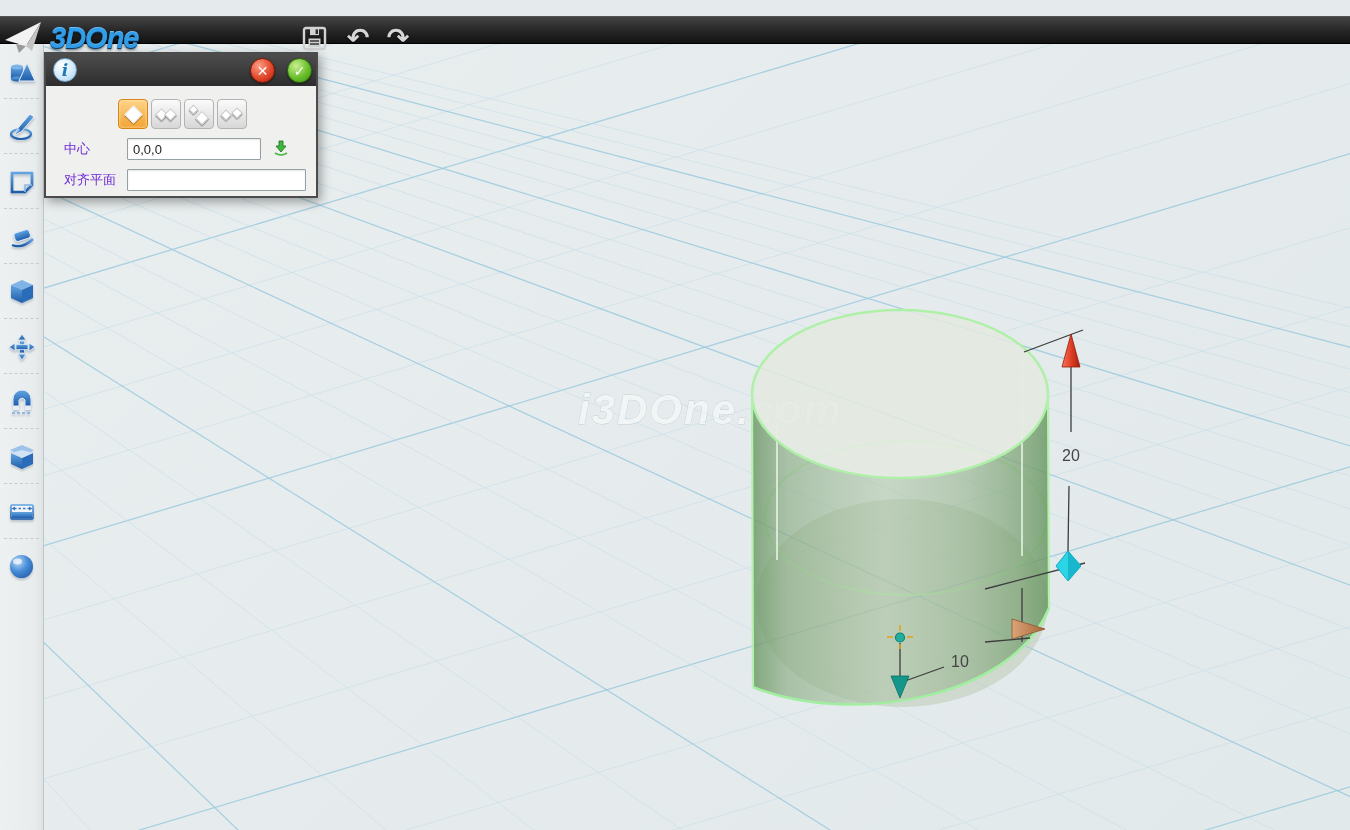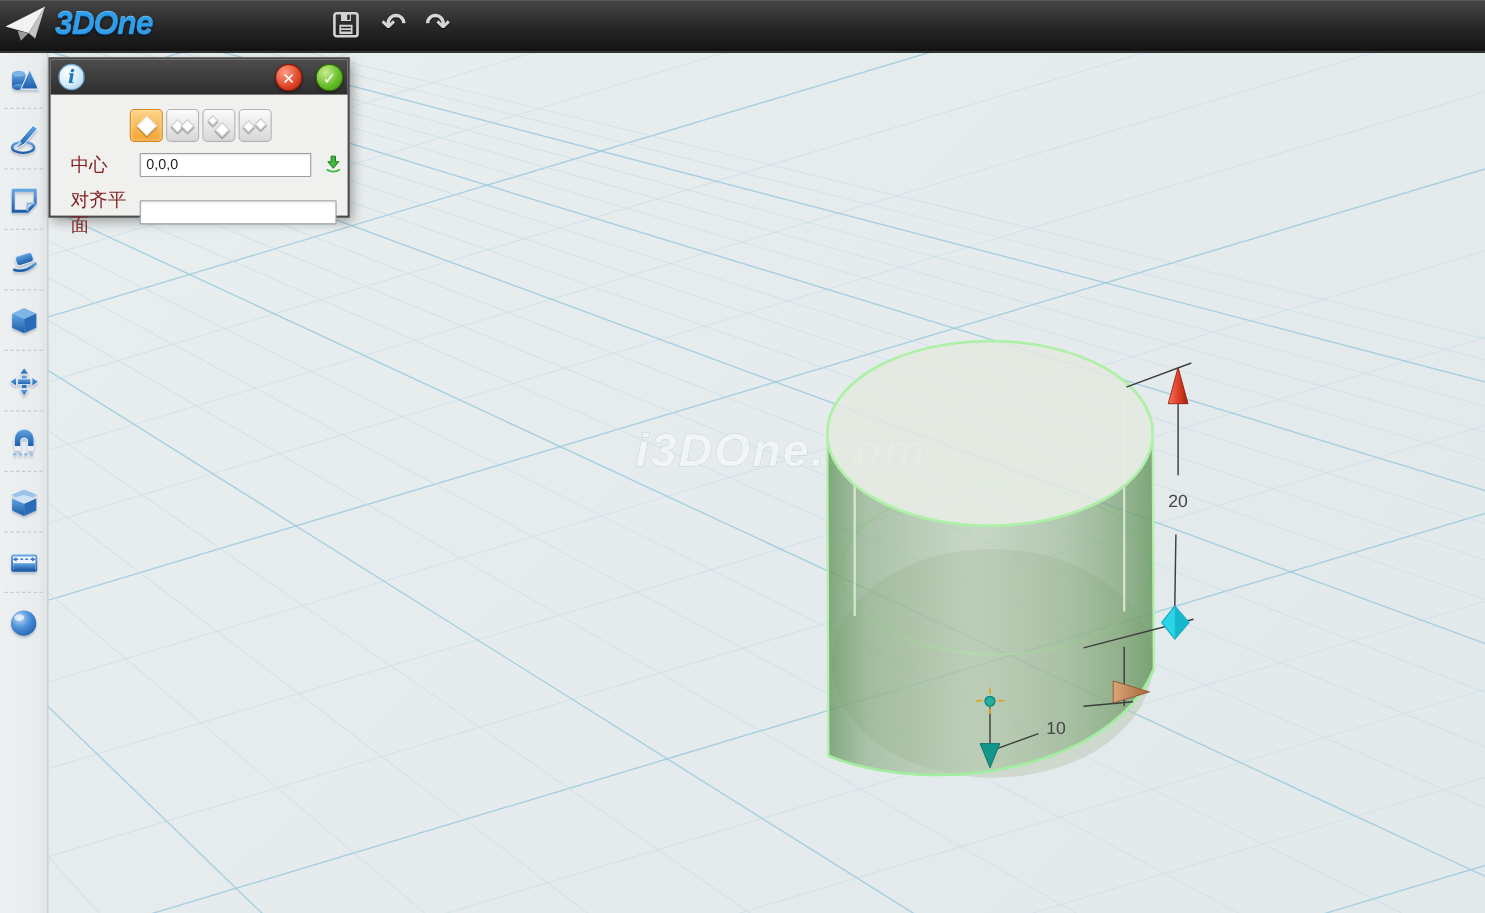--- a/index.html
+++ b/index.html
@@ -1,21 +1,21 @@
 <!DOCTYPE html>
 <html><head>
 <meta charset="utf-8">
 <style>
   * { margin:0; padding:0; box-sizing:border-box; }
   html,body { width:1350px; height:830px; overflow:hidden;
     font-family:"Liberation Sans","DejaVu Sans",sans-serif; }
   #app { position:relative; width:1350px; height:830px; background:#e5ebec; }
 
   
-  #topbar { position:absolute; left:0; top:0; width:1350px; height:48px;
+  #topbar { position:absolute; left:0; top:16px; width:1350px; height:28px;
     background:linear-gradient(#464646,#262626 55%,#121212);
     border-bottom:1px solid #000; box-shadow:inset 0 1px 0 rgba(255,255,255,.09); z-index:30;padding-left:24px; }
   #logo { position:absolute; left:4px; top:3px; height:38px; display:flex; align-items:center; }
   #logo-text { font-size:29px; font-weight:bold; font-style:italic; letter-spacing:-1px;
     color:#2f9de8; text-shadow:0 1px 0 #0c3e6e, 0 2px 3px rgba(0,0,0,.6), 0 -1px 0 #6ec2ff;
     margin-left:6px; }
   .tb-icon { position:absolute; top:0; height:44px; display:flex; align-items:center; justify-content:center; }
   #save-btn { left:298px; width:32px; }
   #undo-btn { left:340px; width:36px; }
   #redo-btn { left:380px; width:36px; }
@@ -58,24 +58,24 @@
   #dlg-body { position:relative; padding-top:13px; }
   #mode-row { display:flex; gap:3px; margin-left:72px; }
   .mode-btn { position:relative; width:30px; height:30px; border-radius:4px;
     background:linear-gradient(#fbfbfb,#d7d7d7); border:1px solid #b3b3b3; cursor:pointer; }
   .mode-btn.selected { background:linear-gradient(#fdd489,#f2a332);
     border:1px solid #d88516; box-shadow:inset 0 0 3px #ffe9bd; }
   .dia { position:absolute; background:#fff; transform:rotate(45deg);
     box-shadow:1px 1px 1px rgba(120,120,120,.8); border:1px solid #c9c9c9; }
   .mode-btn.selected .dia { border:1px solid #e8e8e8; box-shadow:1px 1px 1px rgba(150,90,10,.7); }
   .field-row { display:flex; align-items:center; margin-top:9px; padding-left:18px; }
-  .field-label { width:63px; font-size:17px; color:#7f1d1d; }
+  .field-label { width:63px; font-size:13px; color:#6d28d9; }
   .field-input { height:22px; border:1px solid #95a0a5; background:#fff; font-size:13px;
     padding:0 5px; color:#222; box-shadow:inset 0 1px 2px rgba(0,0,0,.10); border-radius:1px; }
-  #input-center { width:156px; }
+  #input-center { width:134px; }
   #input-plane { width:179px; }
   #pick-icon { margin-left:11px; cursor:pointer; }
 </style>
 </head>
 <body>
 
 <div id="app">
 
   <div id="topbar">
     <div id="logo">

